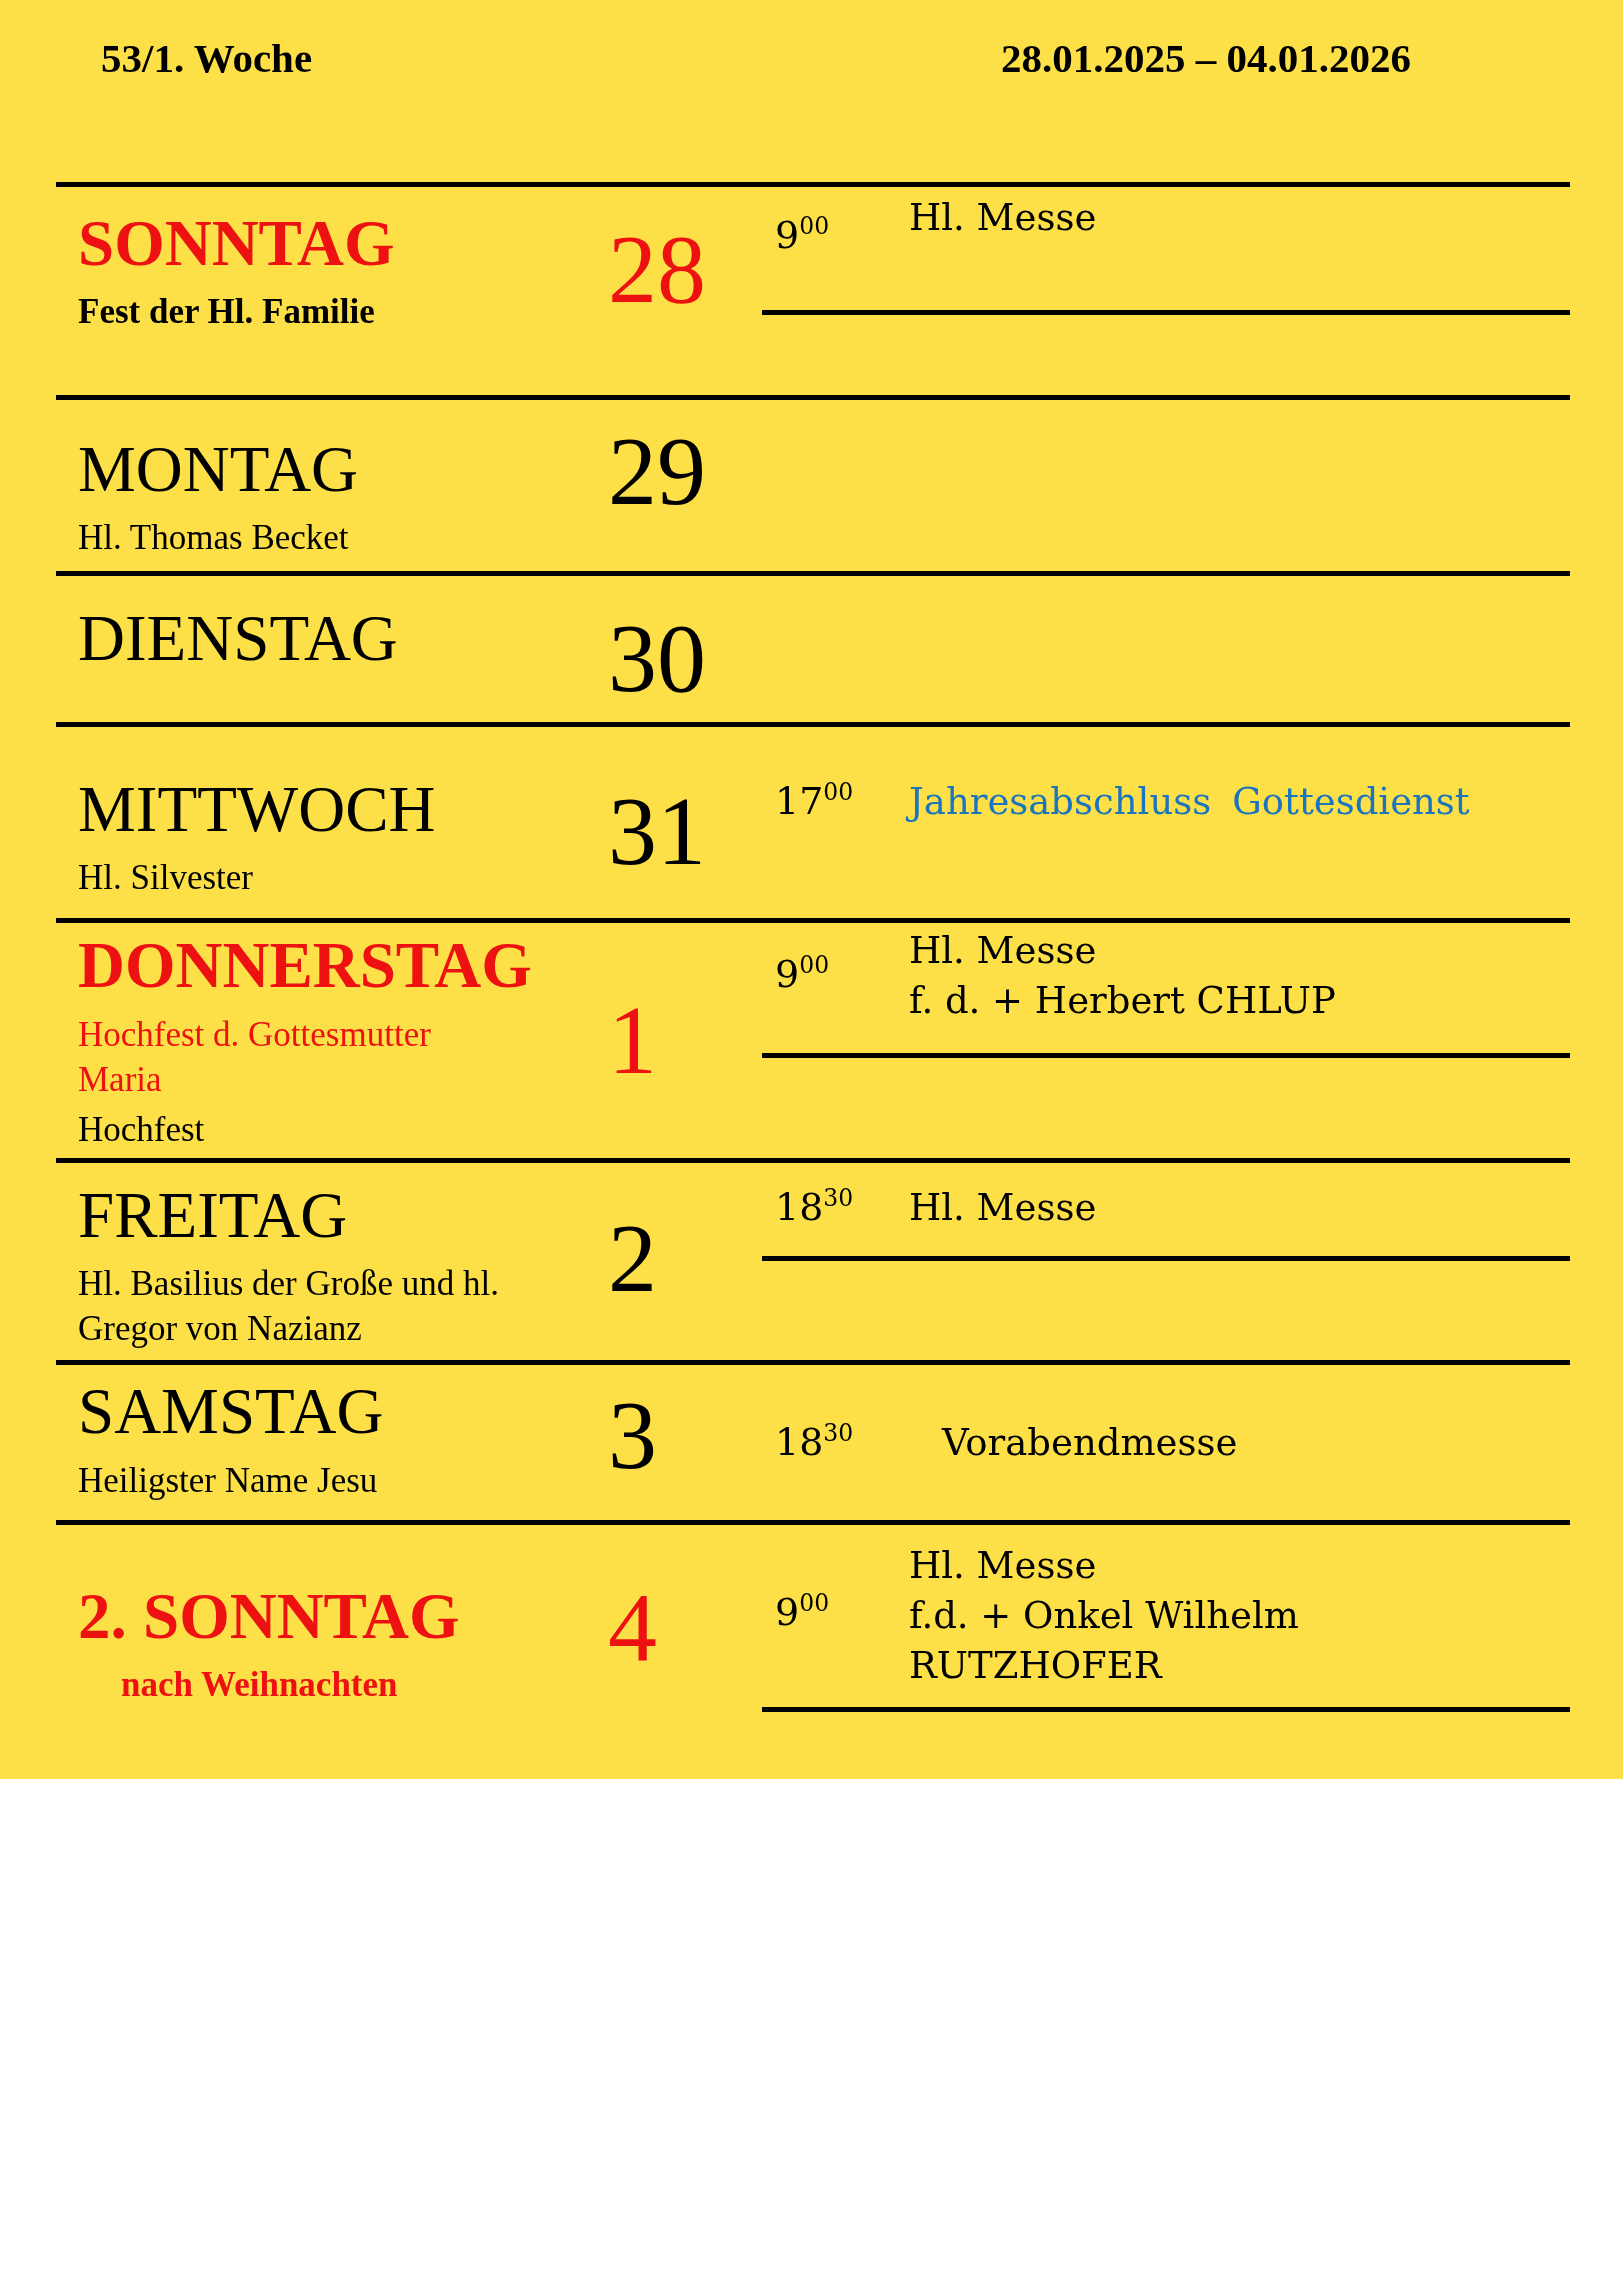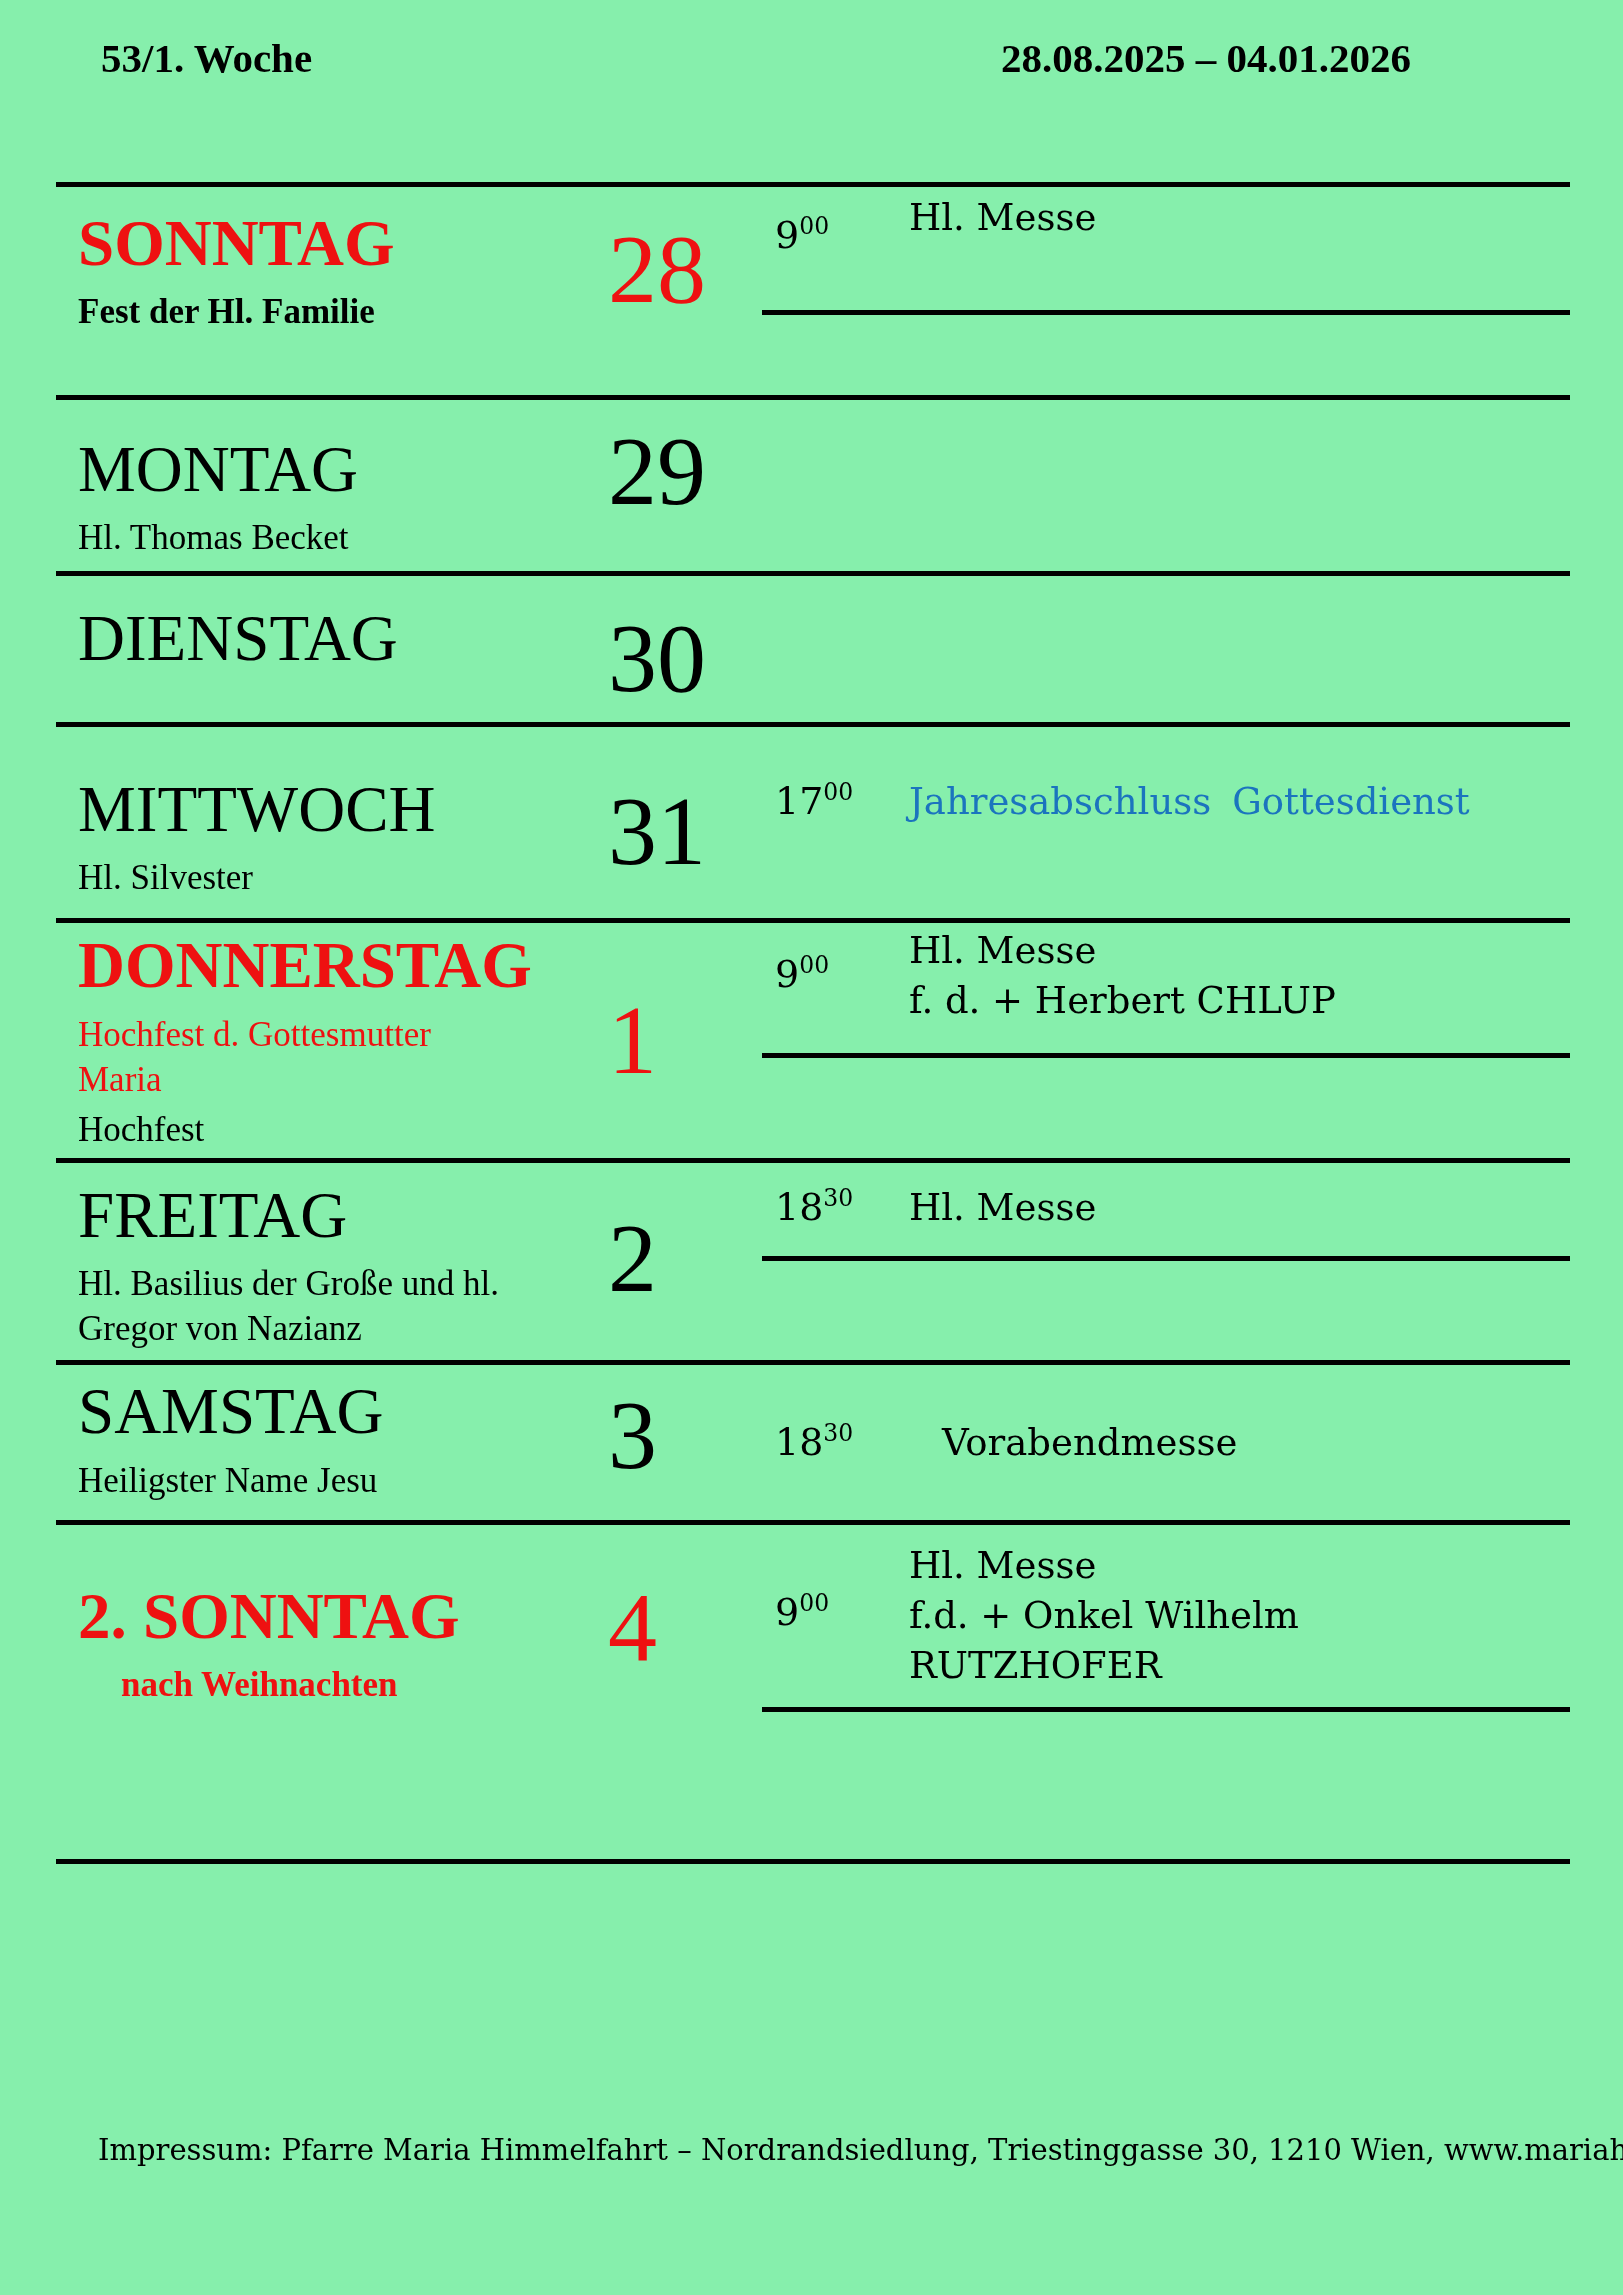--- a/index.html
+++ b/index.html
@@ -4,22 +4,22 @@
 <style>
   :root{
     --red:#ee1111;
     --blue:#1b74be;
     --ink:#000000;
   }
   html,body{margin:0;padding:0;background:#ffffff;}
   .page{
     position:relative;
     width:1623px;
-    height:2295px;
-    background:#86efac;
+    height:1779px;
+    background:#fde047;
     color:var(--ink);
     font-family:"Liberation Serif", serif;
     overflow:hidden;
   }
   
   .rule{
     position:absolute;
     left:56px;
     width:1514px;
     height:5.2px;
@@ -111,21 +111,21 @@
     font-size:29px;
     white-space:nowrap;
   }
 </style>
 </head>
 <body>
 
 <div class="page">
 
   <div class="header-left">53/1. Woche</div>
-  <div class="header-right">28.08.2025 – 04.01.2026</div>
+  <div class="header-right">28.01.2025 – 04.01.2026</div>
 
   <div class="rule" style="top:182px"></div>
   <div class="rule" style="top:395px"></div>
   <div class="rule" style="top:571px"></div>
   <div class="rule" style="top:722px"></div>
   <div class="rule" style="top:918px"></div>
   <div class="rule" style="top:1158px"></div>
   <div class="rule" style="top:1360px"></div>
   <div class="rule" style="top:1520px"></div>
   <div class="rule" style="top:1859px"></div>

